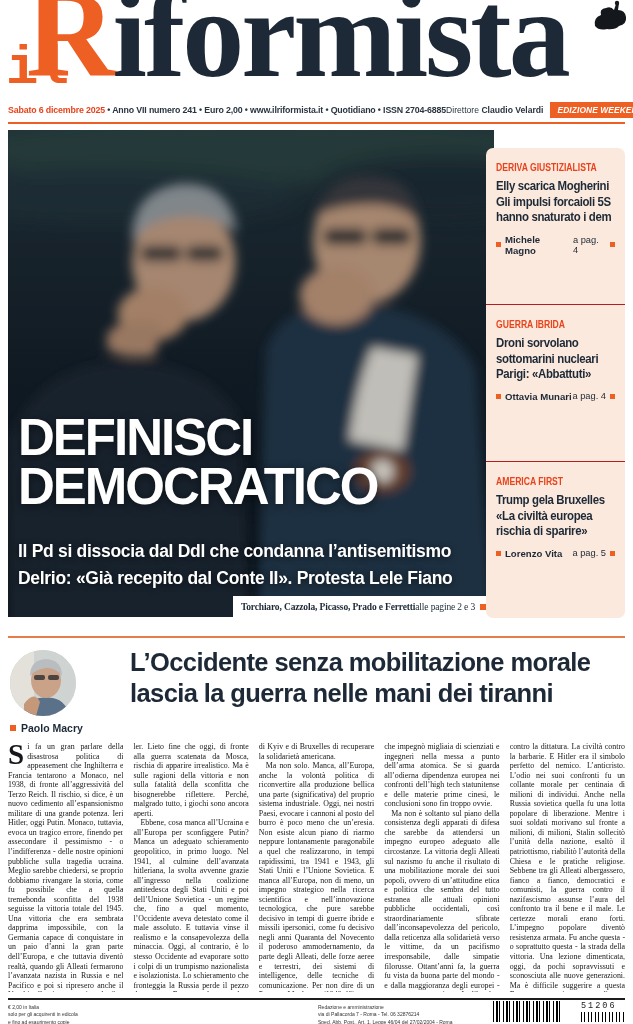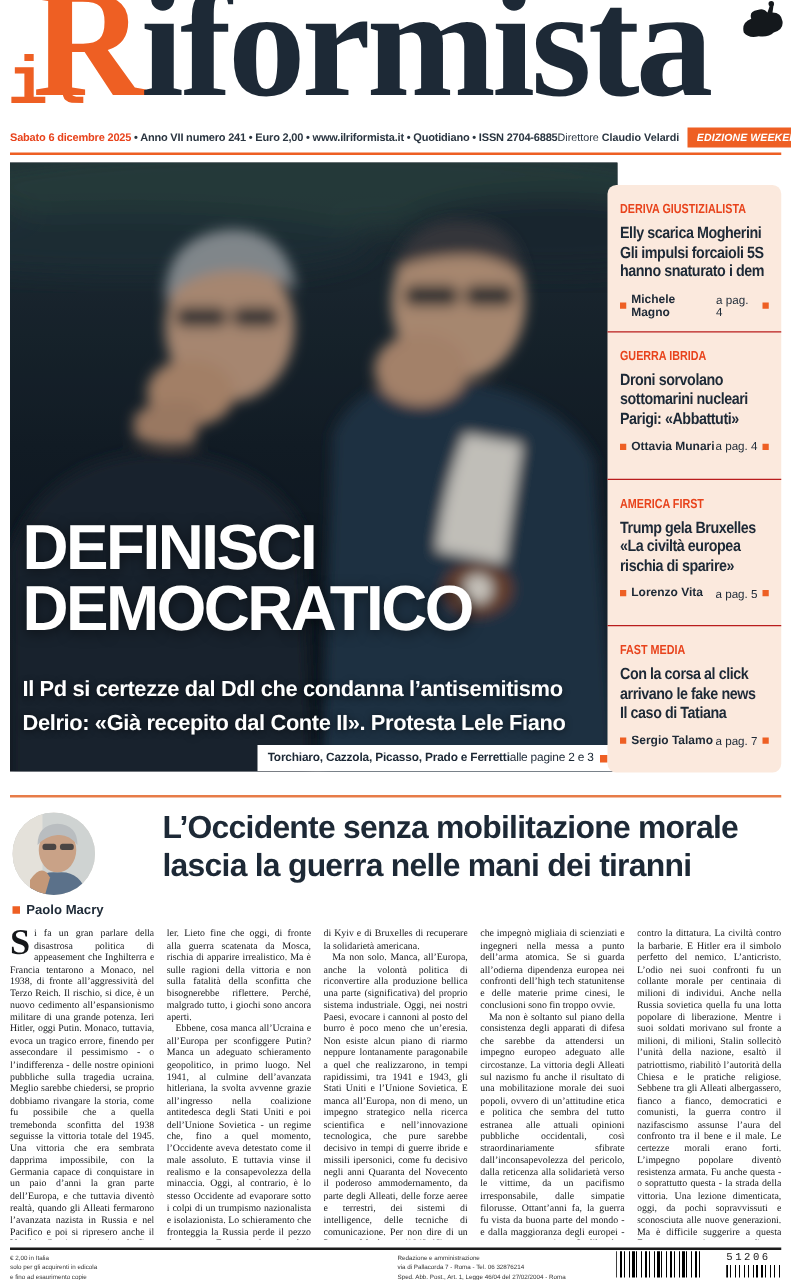--- a/index.html
+++ b/index.html
@@ -36,21 +36,21 @@
   .lead svg.photo { position:absolute; inset:0; }
   .lead-headline { position:absolute; left:10px; top:284px; color:#fff; font-weight:bold;
                    font-size:51px; line-height:0.96; letter-spacing:-2px;
                    text-shadow:0 2px 10px rgba(0,0,0,.5); }
   .lead-sub { position:absolute; left:10px; top:408px; color:#fff; font-weight:bold;
               font-size:17.5px; line-height:1.55; letter-spacing:-0.3px;
               text-shadow:0 1px 6px rgba(0,0,0,.6); }
   .lead-sub p { white-space:nowrap; }
   .lead-credits { position:absolute; right:0; bottom:0; height:21px; background:#fff;
                   display:flex; align-items:center; padding:0 8px; font-size:9.5px;
-                  letter-spacing:-0.15px; color:#1d2936; white-space:nowrap; }
+                  letter-spacing:-0.15px; color:#1d2936; white-space:nowrap;font-family:Liberation Serif, serif; }
   .lead-credits b { font-weight:bold; }
   .sq { display:inline-block; width:6px; height:6px; background:#ee5f23; margin-left:5px; }
 
   
   .sidebar { position:absolute; left:486px; top:148px; width:139px; height:470px;
              background:#fbe9dd; border-radius:7px; display:flex; flex-direction:column; }
   .sb-item { flex:1; padding:13px 10px 8px 10px; }
   .sb-item + .sb-item { border-top:1px solid #b91c1c; }
   .sb-kicker { color:#e8431c; font-weight:bold; font-size:10.5px; white-space:nowrap;
                transform:scaleX(0.82); transform-origin:left center; width:125%; }
@@ -172,21 +172,21 @@
         <path d="M96 196 Q120 176 150 188 L142 218 Q112 222 96 212 Z" fill="#b98f72"></path>
       </g>
       <rect width="470" height="487" fill="#0a0f16" opacity="0.18"></rect>
     </svg>
 
     <h1 class="lead-headline">
         <p>DEFINISCI</p>
         <p>DEMOCRATICO</p>
       </h1>
     <div class="lead-sub">
-        <p>Il Pd si certezze dal Ddl che condanna l’antisemitismo</p>
+        <p>Il Pd si dissocia dal Ddl che condanna l’antisemitismo</p>
         <p>Delrio: «Già recepito dal Conte II». Protesta Lele Fiano</p>
       </div>
     <div class="lead-credits">
       <b>Torchiaro, Cazzola, Picasso, Prado e Ferretti</b>
         <span> alle pagine 2 e 3</span>
         <span class="sq"></span>
     </div>
   </section>
 
   <aside class="sidebar">
@@ -217,32 +217,20 @@
     <div class="sb-item">
       <div class="sb-kicker">AMERICA FIRST</div>
       <div class="sb-headline">
           <p>Trump gela Bruxelles</p>
           <p>«La civiltà europea</p>
           <p>rischia di sparire»</p>
         </div>
       <div class="sb-byline">
         <span class="sb-author">Lorenzo Vita</span>
         <span class="sb-page">a pag. 5</span>
-      </div>
-    </div>
-    <div class="sb-item">
-      <div class="sb-kicker">FAST MEDIA</div>
-      <div class="sb-headline">
-          <p>Con la corsa al click</p>
-          <p>arrivano le fake news</p>
-          <p>Il caso di Tatiana</p>
-        </div>
-      <div class="sb-byline">
-        <span class="sb-author">Sergio Talamo</span>
-        <span class="sb-page">a pag. 7</span>
       </div>
     </div>
   </aside>
 
   <div class="ed-rule"></div>
 
   <div class="avatar">
     <svg viewBox="0 0 66 66" width="66" height="66">
       <rect width="66" height="66" fill="#cfd3d2"></rect>
       <rect x="0" y="0" width="24" height="66" fill="#e4e1da"></rect>

